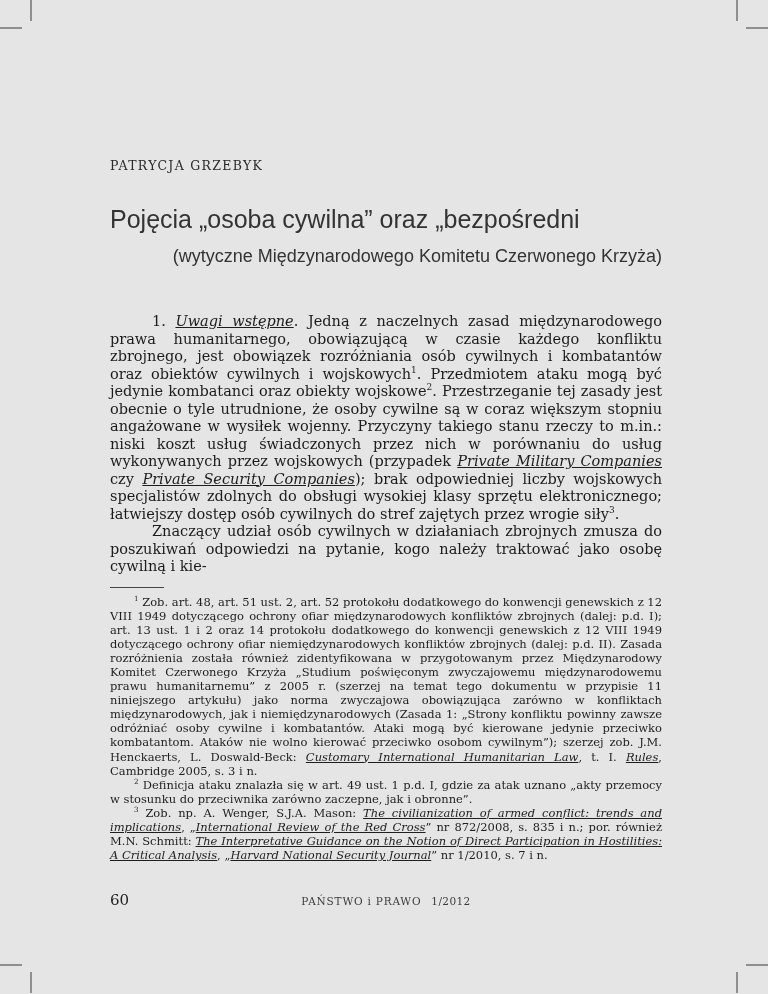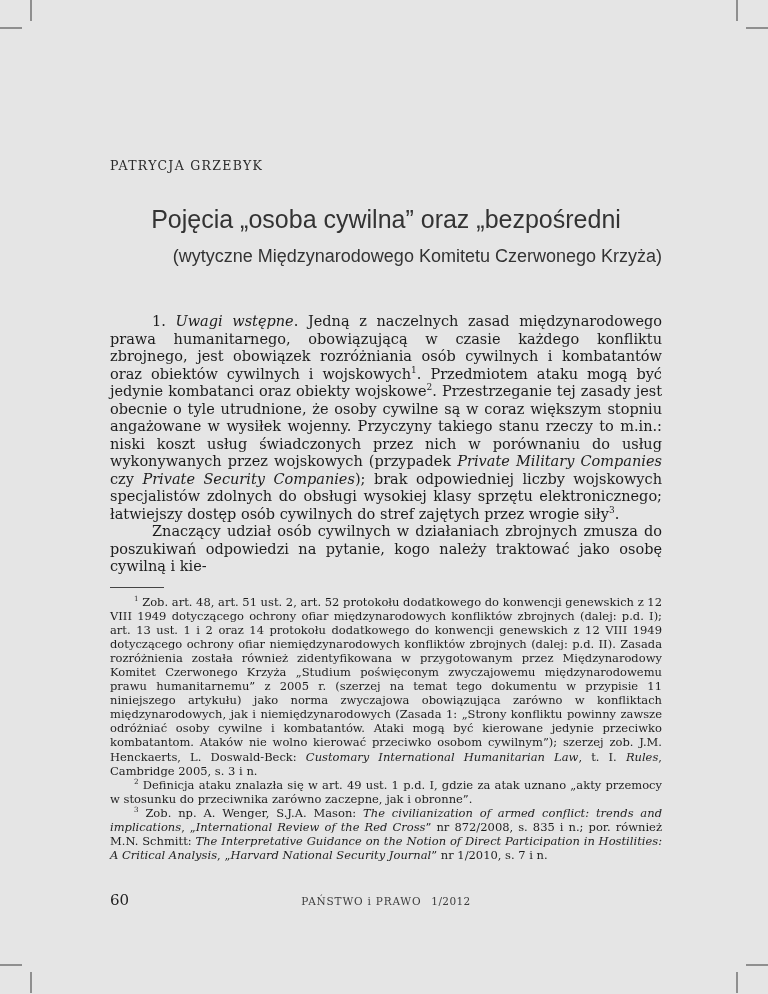--- a/index.html
+++ b/index.html
@@ -35,41 +35,41 @@
     line-height: 15px;
     letter-spacing: 1.3px;
     color: #2a2a2a;
   }
   .title {
     margin: 29px 0 0 0;
     font-family: "Liberation Sans", sans-serif;
     font-weight: 400;
     font-size: 25px;
     line-height: 34px;
-    text-align: center;
+    text-align: left;
     color: #333333;
   }
   .subtitle {
     margin-top: 9px;
     font-family: "Liberation Sans", sans-serif;
     font-size: 18px;
     line-height: 22px;
     text-align: right;
     color: #333333;
   }
   .bodytext { margin-top: 46px; }
   .bodytext p {
     margin: 0;
     font-size: 14.5px;
     line-height: 17.5px;
     text-align: justify;
     text-indent: 42px;
     color: #1c1c1c;
   }
-  .it { font-style: italic; }
+  .it { font-style: italic; text-decoration: underline; }
   sup { font-size: 0.62em; line-height: 0; }
 
   .fn-divider {
     margin: 11px 0 7px 0;
     width: 54px;
     border: 0;
     border-top: 1.5px solid #444444;
   }
   .footnotes p {
     margin: 0;

